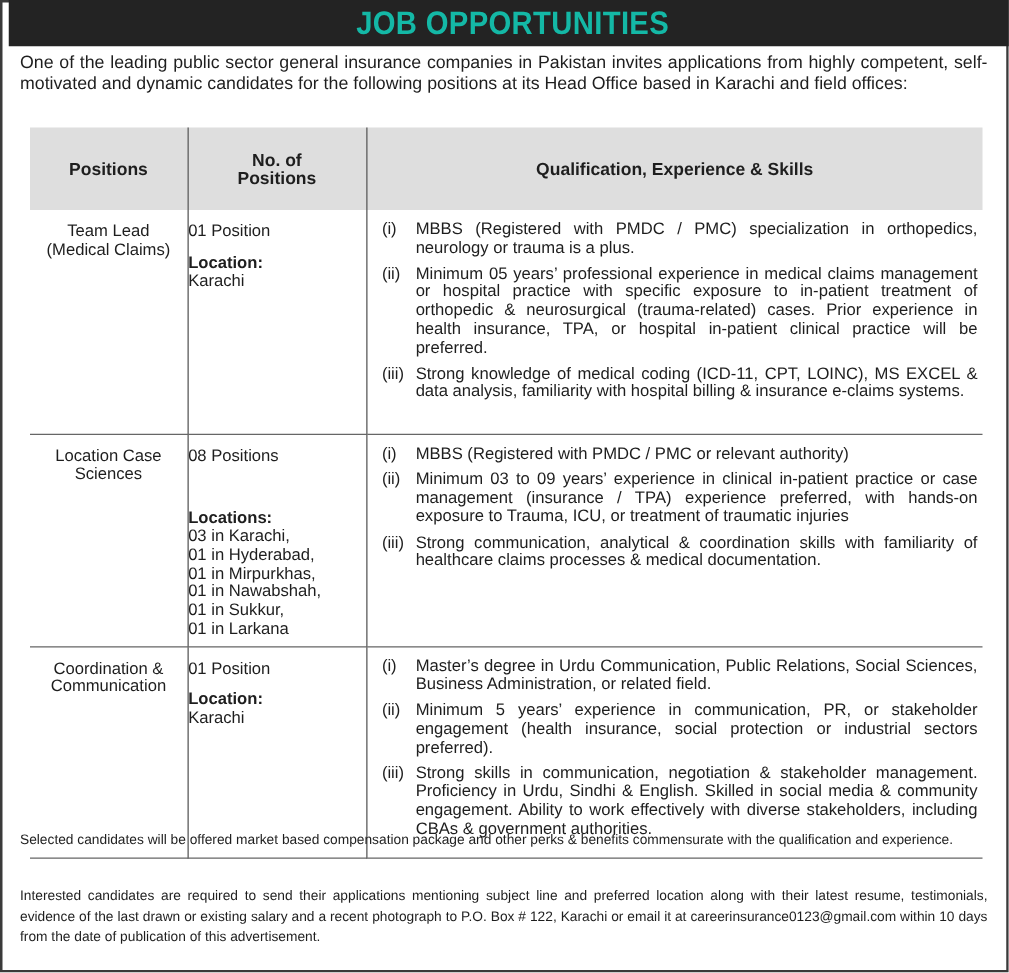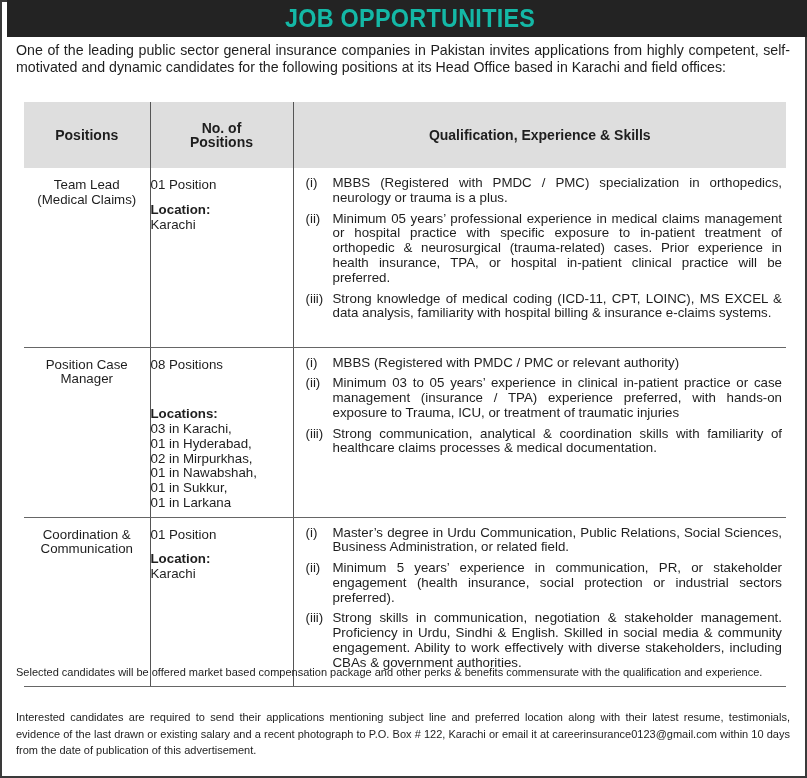--- a/index.html
+++ b/index.html
@@ -84,41 +84,41 @@
         </div>
         <div class="q">
           <span class="num">(iii)</span>
           <span class="txt">Strong knowledge of medical coding (ICD-11, CPT, LOINC), MS EXCEL &amp; data analysis, familiarity with hospital billing &amp; insurance e-claims systems.</span>
         </div>
       </td>
     </tr>
 
     <tr class="row" style="height:170px;">
       <td class="vline pos-name">
-        <div>Position Case</div>
-        <div>Manager</div>
+        <div>Location Case</div>
+        <div>Sciences</div>
       </td>
       <td class="vline pos-count">
         <div>08 Positions</div>
         <div class="loc-label" style="margin-top:35px;">Locations:</div>
         <div>03 in Karachi,</div>
         <div>01 in Hyderabad,</div>
-        <div>02 in Mirpurkhas,</div>
+        <div>01 in Mirpurkhas,</div>
         <div>01 in Nawabshah,</div>
         <div>01 in Sukkur,</div>
         <div>01 in Larkana</div>
       </td>
       <td class="quals">
         <div class="q">
           <span class="num">(i)</span>
           <span class="txt">MBBS (Registered with PMDC / PMC or relevant authority)</span>
         </div>
         <div class="q">
           <span class="num">(ii)</span>
-          <span class="txt">Minimum 03 to 05 years’ experience in clinical in-patient practice or case management (insurance / TPA) experience preferred, with hands-on exposure to Trauma, ICU, or treatment of traumatic injuries</span>
+          <span class="txt">Minimum 03 to 09 years’ experience in clinical in-patient practice or case management (insurance / TPA) experience preferred, with hands-on exposure to Trauma, ICU, or treatment of traumatic injuries</span>
         </div>
         <div class="q">
           <span class="num">(iii)</span>
           <span class="txt">Strong communication, analytical &amp; coordination skills with familiarity of healthcare claims processes &amp; medical documentation.</span>
         </div>
       </td>
     </tr>
 
     <tr class="row" style="height:169px;">
       <td class="vline pos-name">

